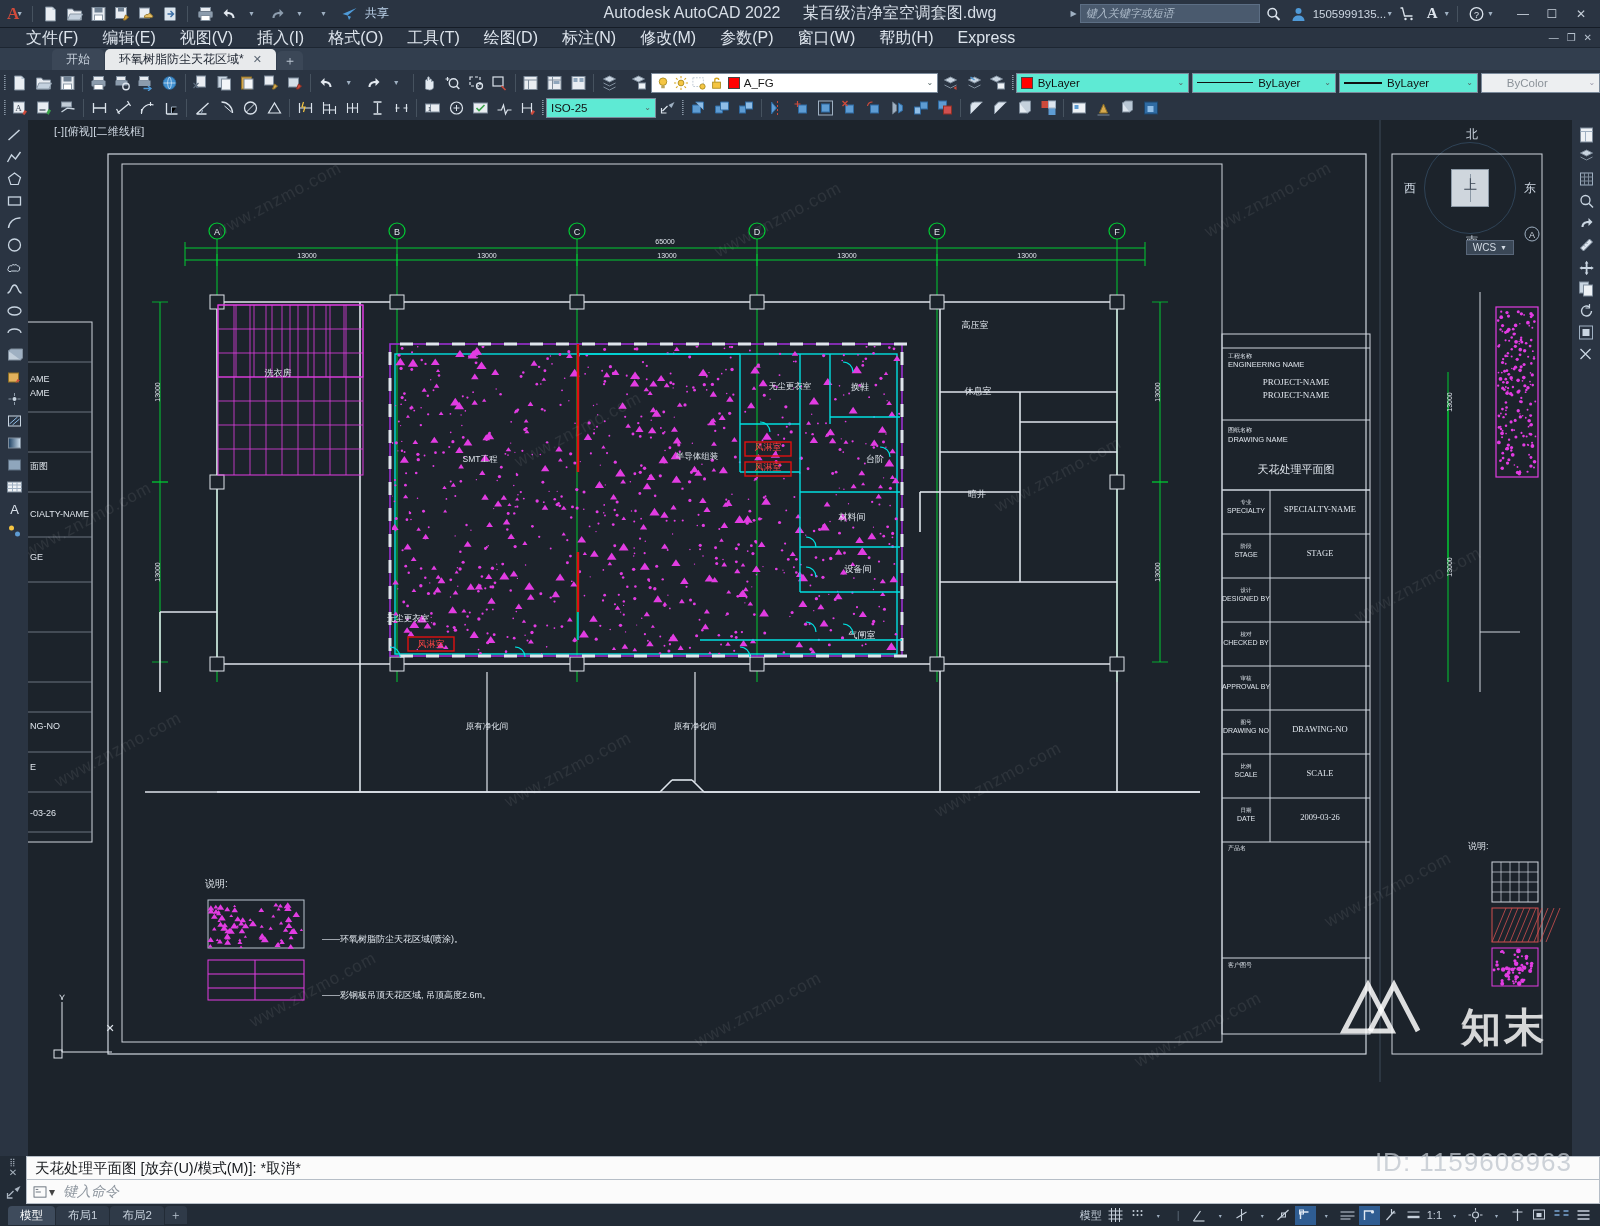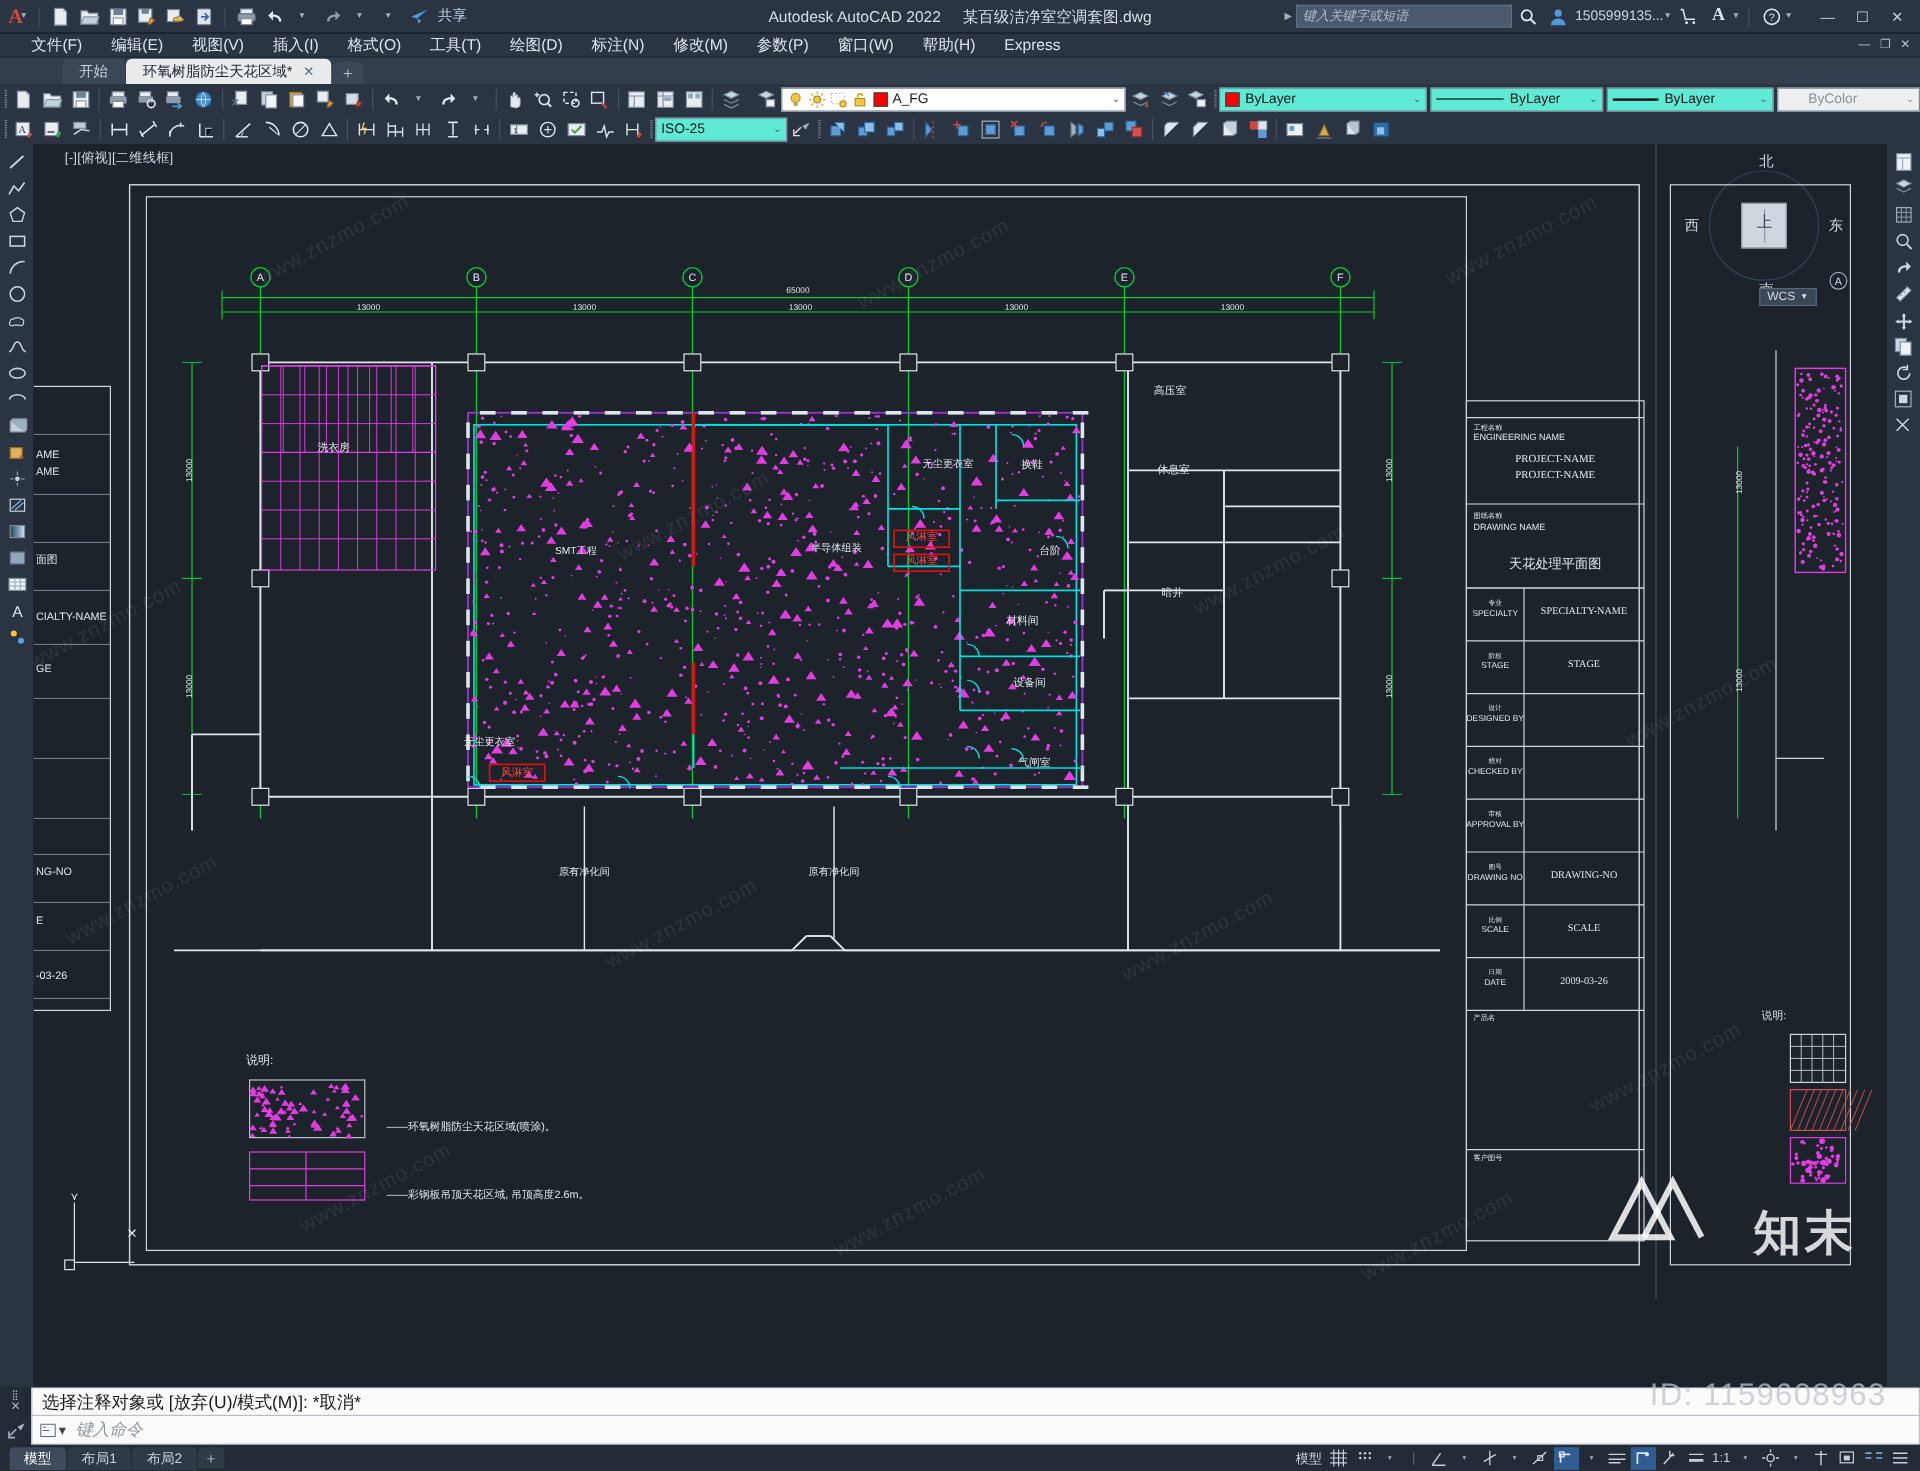--- a/index.html
+++ b/index.html
@@ -20,37 +20,37 @@
   .qat{ display:flex; align-items:center; gap:2px; padding-left:4px; }
   .abtn{
     width:22px;height:22px; display:flex;align-items:center;justify-content:center;
     color:#c9d2dc; font-size:13px; border-radius:2px; cursor:default;
   }
   .alogo{ color:#d04a3b; font-weight:bold; font-size:17px; font-family:"Liberation Serif",serif; }
   .caret{ font-size:7px; color:#9fb0c2; margin-left:-3px; }
   .sep{ width:1px;height:16px;background:#46525f; margin:0 4px; }
   .share{ color:#bcd3ea; font-size:12px; margin-left:3px;}
   .title-center{
-    position:absolute; left:0; right:0; text-align:center; font-size:13px;
+    position:absolute; left:0; right:0; text-align:center; font-size:16px;
     color:#d7dee7; pointer-events:none;
   }
   .tr-area{ margin-left:auto; display:flex; align-items:center; gap:3px; padding-right:6px; }
   .searchbox{
     width:180px;height:19px;background:#4a5a6e;border:1px solid #5c6e84;
     display:flex;align-items:center;padding:0 5px; color:#aebccb; font-style:italic; font-size:11px;
   }
   .win-btn{ width:26px;height:22px;display:flex;align-items:center;justify-content:center;color:#c7d0da;font-size:12px;}
   .acct{ font-size:11.5px; color:#cdd7e2; }
 
   
   .menubar{
     height:20px;background:#2a3442;display:flex;align-items:center;
     padding-left:14px; gap:0; flex:none; border-bottom:1px solid #1d2632;
   }
-  .menu-item{ padding:0 12px; font-size:13px; color:#dde4ec; line-height:20px; cursor:default;}
+  .menu-item{ padding:0 12px; font-size:16px; color:#dde4ec; line-height:20px; cursor:default;}
 
   
   .tabbar{ height:22px; background:#323e4e; display:flex; align-items:flex-end; position:relative; flex:none;padding-left:40px;}
   .tab{
     height:21px; padding:0 14px; display:flex;align-items:center; font-size:12px;
     color:#c6d0db; border-radius:5px 5px 0 0; margin-right:1px; cursor:default;
   }
   .tab.inactive{ background:#3b4757; }
   .tab.active{ background:#e8eaec; color:#1d2430; }
   .tab .x{ margin-left:9px; font-size:11px; color:#5b6673;}
@@ -2597,21 +2597,21 @@
         </div>
     </div>
   </div>
 
   <div class="cmdzone">
     <div class="cmdrow">
       <div class="cmd-grip">
         <span style="letter-spacing:1px;font-size:8px;">⣿</span>
         <span>✕</span>
       </div>
-      <div class="cmd-hist">选择注释对象或 [放弃(U)/模式(M)]: *取消*</div>
+      <div class="cmd-hist">天花处理平面图 [放弃(U)/模式(M)]: *取消*</div>
     </div>
     <div class="cmdrow">
       <div class="cmd-grip">
         <svg class="ic" viewBox="0 0 16 16">
             <path d="M3 12l5-5M2 9v5h5" stroke="#aab5c1" fill="none" stroke-width="1.3"></path>
             <path d="M9 5l6-3-3 6z" fill="#aab5c1"></path>
           </svg>
       </div>
       <div class="cmd-input">
         <span class="cmd-icon">

